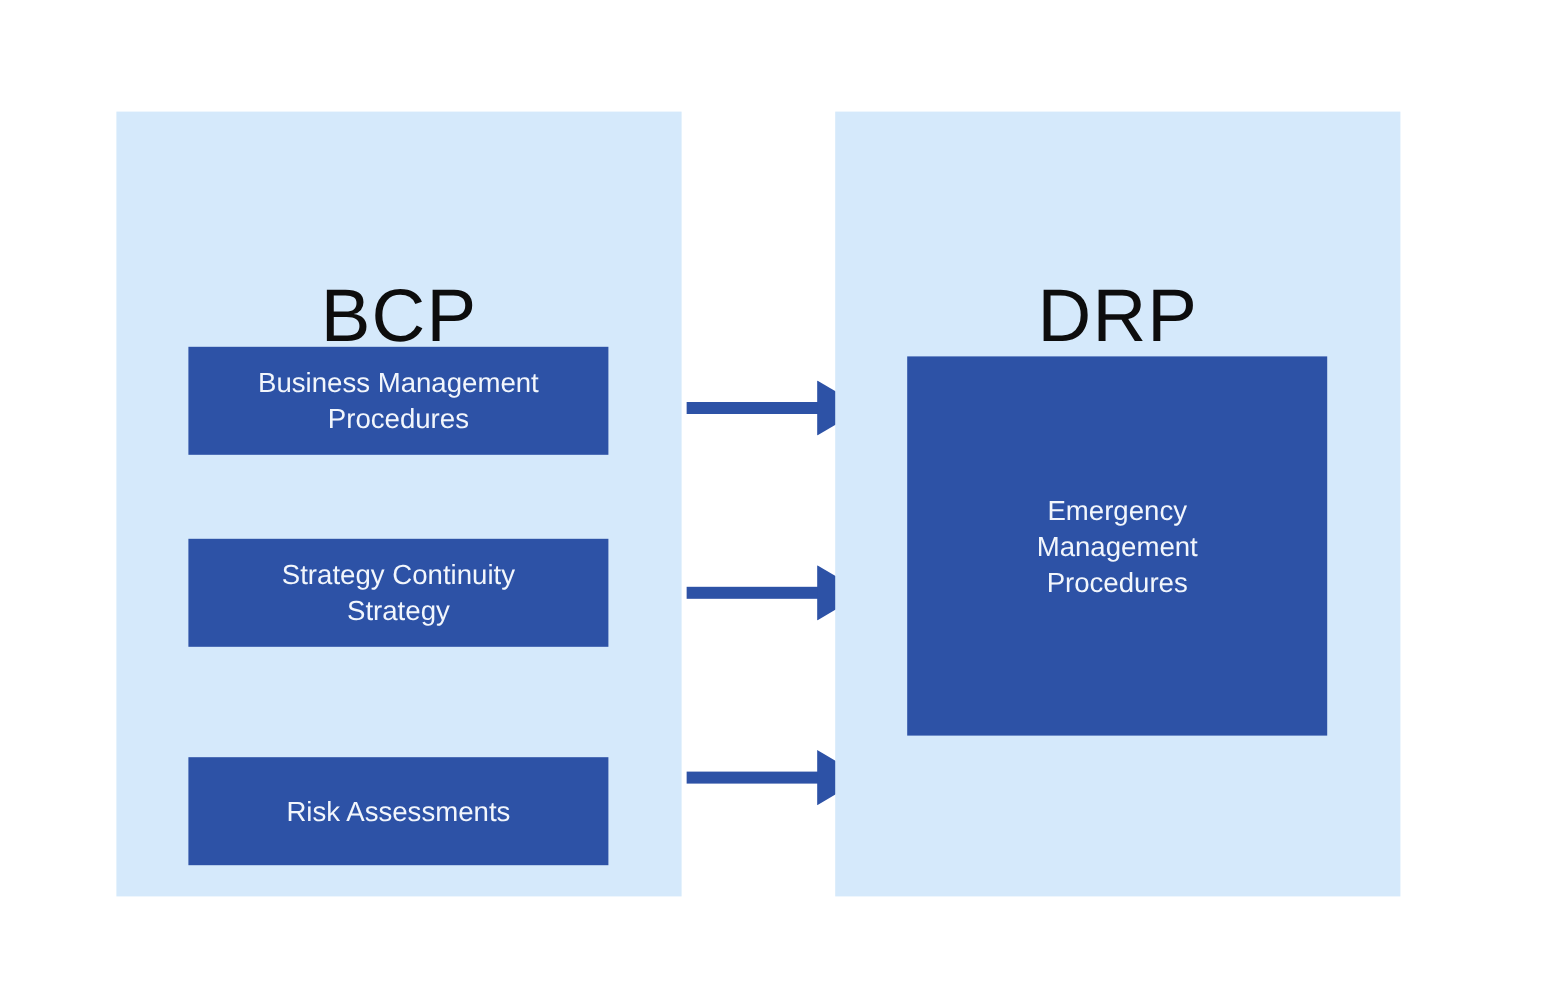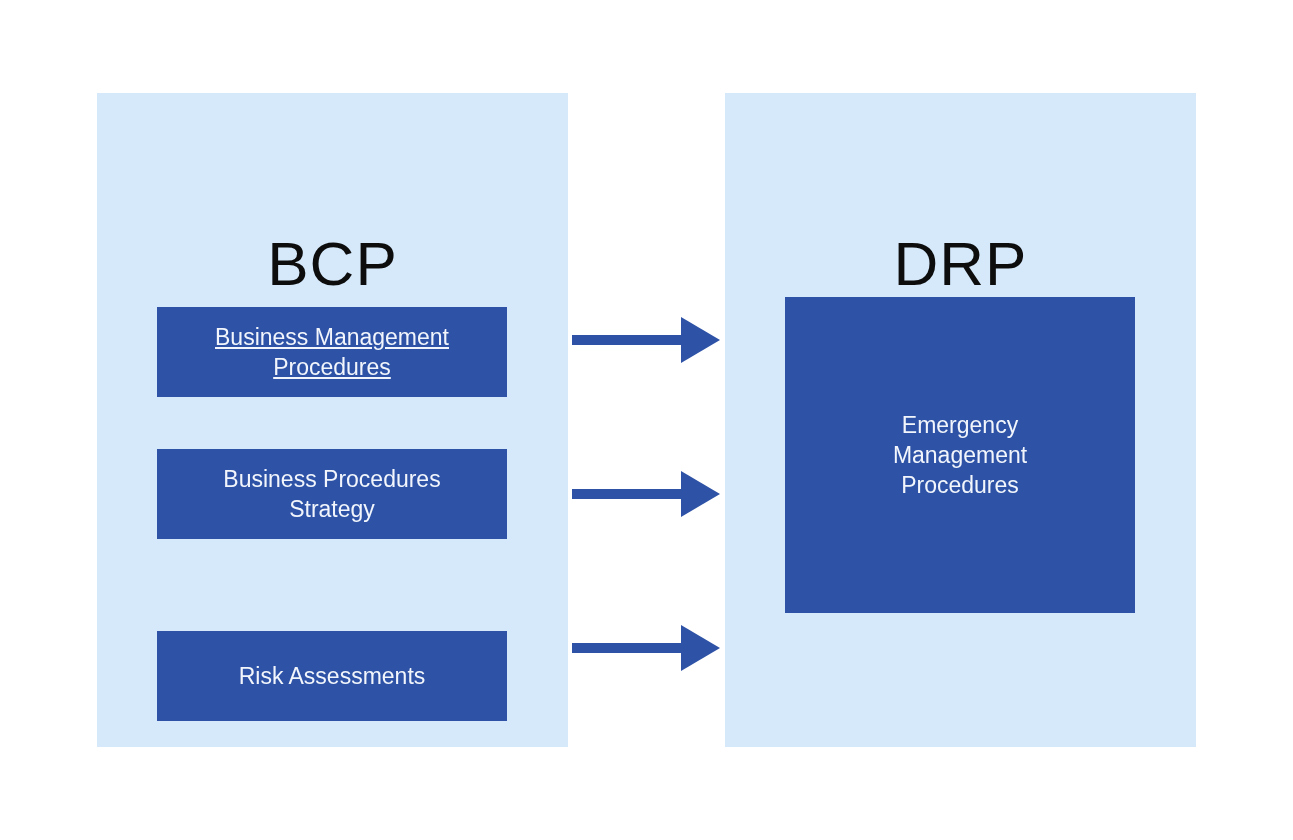--- a/index.html
+++ b/index.html
@@ -24,21 +24,21 @@
     border-radius: 29px;
   }
   .panel {
     position: absolute;
     top: 93px;
     width: 471px;
     height: 654px;
     background: var(--panel-bg);
   }
   .panel.left  { left: 97px; }
-  .panel.right { left: 725px; }
+  .panel.right { left: 696px; }
   .panel-title {
     position: absolute;
     top: 140px;
     left: 0;
     width: 100%;
     text-align: center;
     font-size: 62px;
     font-weight: 500;
     letter-spacing: 1px;
     color: var(--title-text);
@@ -54,21 +54,21 @@
     align-items: center;
     justify-content: center;
     text-align: center;
     font-size: 23px;
     line-height: 30px;
     font-weight: 400;
   }
   .node .node-label { display: inline-block; }
   .node.small { height: 90px; }
   .node.small .node-label { max-width: 280px; }
-  .node#node-bcp-1 { top: 214px; text-decoration: underline; }
+  .node#node-bcp-1 { top: 196px; }
   .node#node-bcp-2 { top: 356px; }
   .node#node-bcp-3 { top: 538px; }
   .node.large {
     top: 204px;
     height: 316px;
   }
   .node.large .node-label { max-width: 200px; }
   .arrow {
     position: absolute;
     left: 572px;
@@ -87,21 +87,21 @@
 <div class="canvas">
 
   <section class="panel left">
     <h1 class="panel-title">BCP</h1>
 
     <div class="node small" id="node-bcp-1">
       <span class="node-label">Business Management Procedures</span>
     </div>
 
     <div class="node small" id="node-bcp-2">
-      <span class="node-label">Business Procedures Strategy</span>
+      <span class="node-label">Strategy Continuity Strategy</span>
     </div>
 
     <div class="node small" id="node-bcp-3">
       <span class="node-label">Risk Assessments</span>
     </div>
   </section>
 
   <div class="arrow" id="arrow-1">
     <svg viewBox="0 0 148 46" xmlns="http://www.w3.org/2000/svg" aria-hidden="true">
       <rect x="0" y="18" width="114" height="10" fill="currentColor"></rect>

